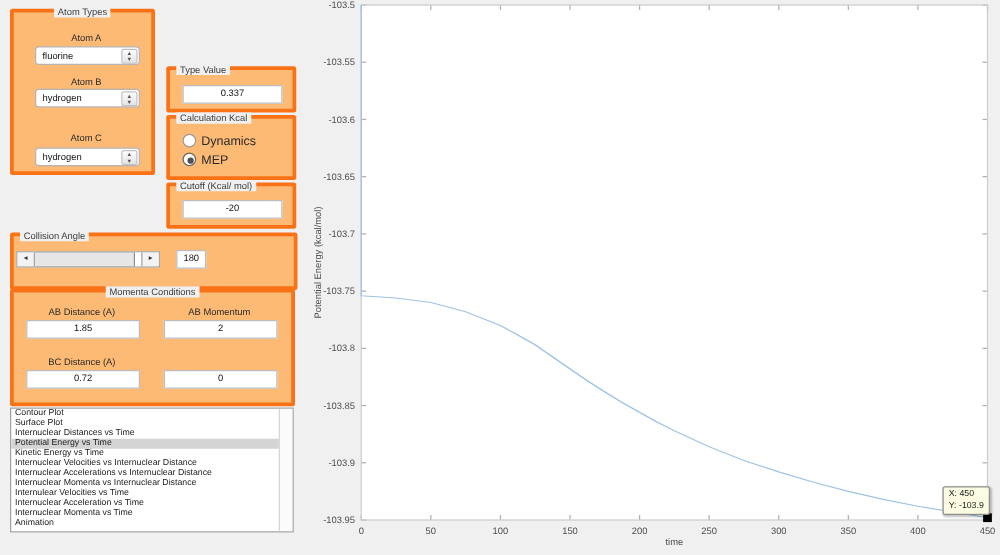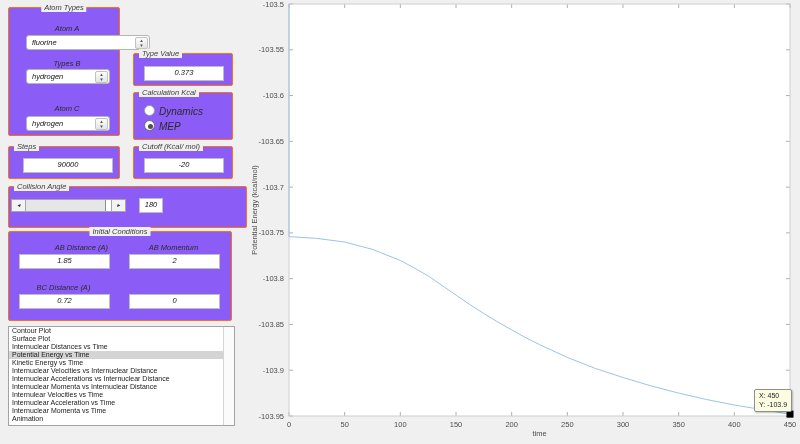--- a/index.html
+++ b/index.html
@@ -1,19 +1,19 @@
 <!DOCTYPE html>
 <html><head>
 <meta charset="utf-8">
 <style>
   html,body{margin:0;padding:0;background:#f0f0f0;}
   .app{position:relative;width:800px;height:444px;background:#f0f0f0;
        font-family:"Liberation Sans",sans-serif;color:#1a1a1a;overflow:hidden;}
   .abs{position:absolute;}
-  .gbox{position:absolute;border:1px solid #f97316;border-radius:2px;background:#8b5cf6;font-style:italic;}
+  .gbox{position:absolute;border:3px solid #f97316;border-radius:2px;background:#fdba74;}
   .gtitle{position:absolute;top:-5px;background:#f0f0f0;padding:0 3px;font-size:7.5px;
           line-height:9px;color:#3c3c3c;white-space:nowrap;}
   .gtitle.left{left:5px;}
   .gtitle.center{left:50%;transform:translateX(-50%);}
   .lbl{position:absolute;font-size:7.5px;line-height:9px;color:#2b2b2b;text-align:center;white-space:nowrap;}
   .edit{position:absolute;background:#fff;border:1px solid #bdbdbd;font-size:7.5px;
         text-align:center;line-height:12px;color:#111;}
   .popup{position:absolute;background:#fff;border:1px solid #b5b5b5;border-radius:3px;height:13px;}
   .popup .ptext{position:absolute;left:5px;top:3px;font-size:7.5px;line-height:8px;color:#111;white-space:nowrap;}
   .popup .stepper{position:absolute;right:1px;top:1px;width:11px;height:10px;border:1px solid #c2c2c2;
@@ -45,75 +45,71 @@
   svg text{font-family:"Liberation Sans",sans-serif;}
 </style>
 </head>
 <body>
 
 <div class="app">
 
   <div class="gbox" id="atomTypesBox" style="left:8px;top:7px;width:110px;height:127px;">
     <span class="gtitle center">Atom Types</span>
   <div class="lbl" style="left: 17px; top: 16px; width: 82px;">Atom A</div>
-      <div class="popup" style="left: 17px; top: 27px; width: 82px; padding-left: 40px;">
+      <div class="popup" style="left: 17px; top: 27px; width: 82px;">
         <span class="ptext">fluorine</span>
         <span class="stepper">▲<br>▼</span>
       </div>
-      <div class="lbl" style="left: 17px; top: 51px; width: 82px;">Types B</div>
+      <div class="lbl" style="left: 17px; top: 51px; width: 82px;">Atom B</div>
       <div class="popup" style="left: 17px; top: 61px; width: 82px;">
         <span class="ptext">hydrogen</span>
         <span class="stepper">▲<br>▼</span>
       </div>
       <div class="lbl" style="left: 17px; top: 96px; width: 82px;">Atom C</div>
       <div class="popup" style="left: 17px; top: 108px; width: 82px;">
         <span class="ptext">hydrogen</span>
         <span class="stepper">▲<br>▼</span>
       </div>
     </div>
 
 
   <div class="gbox" style="left:133px;top:53px;width:98px;height:31px;">
     <span class="gtitle left">Type Value</span>
-    <div class="edit" style="left:10px;top:12px;width:78px;height:13px;">0.373</div>
+    <div class="edit" style="left:10px;top:12px;width:78px;height:13px;">0.337</div>
   </div>
 
   <div class="gbox" id="calcTypeBox" style="left:133px;top:92px;width:98px;height:46px;">
     <span class="gtitle left">Calculation Kcal</span>
   <span class="radio" style="left: 10px; top: 12px;"></span>
       <span class="rlabel" style="left: 25px; top: 14px;">Dynamics</span>
       <span class="radio sel" style="left: 10px; top: 27px;">
         <span class="dot"></span>
       </span>
       <span class="rlabel" style="left: 25px; top: 29px;">MEP</span>
     </div>
 
-  <div class="gbox" style="left:8px;top:146px;width:110px;height:31px;">
-    <span class="gtitle left">Steps</span>
-    <div class="edit" style="left:14px;top:11px;width:88px;height:13px;">90000</div>
-  </div>
 
   <div class="gbox" style="left:133px;top:146px;width:98px;height:31px;">
     <span class="gtitle left">Cutoff (Kcal/ mol)</span>
     <div class="edit" style="left:10px;top:11px;width:78px;height:13px;text-align:center;">-20</div>
   </div>
 
-  <div class="gbox" style="left:8px;top:186px;width:224px;height:40px;padding-left:13px;">
+  <div class="gbox" style="left:8px;top:186px;width:224px;height:40px;">
     <span class="gtitle left">Collision Angle</span>
     <div class="slider" style="left:2px;top:12px;width:115px;">
       <div class="sbtn l">◂</div>
       <div class="sthumb" style="left:93px;"></div>
       <div class="sbtn r">▸</div>
     </div>
     <div class="edit" style="left:130px;top:11px;width:22px;height:13px;">180</div>
   </div>
 
   <div class="gbox" id="initialBox" style="left:8px;top:231px;width:222px;height:88px;">
-    <span class="gtitle center">Initial Conditions</span>
-  <div class="lbl" style="left: 10px; top: 11px; width: 89px; text-align: right;">AB Distance (A)</div>
+    <span class="gtitle center">Momenta Conditions</span>
+  <div class="lbl" style="left: 10px; top: 11px; width: 89px;">AB Distance (A)</div>
       <div class="edit" style="left: 10px; top: 22px; width: 89px; height: 13px;">1.85</div>
       <div class="lbl" style="left: 120px; top: 11px; width: 89px;">AB Momentum</div>
       <div class="edit" style="left: 120px; top: 22px; width: 89px; height: 13px;">2</div>
       <div class="lbl" style="left: 10px; top: 51px; width: 89px;">BC Distance (A)</div>
       <div class="edit" style="left: 10px; top: 62px; width: 89px; height: 13px;">0.72</div>
       <div class="lbl" style="left: 120px; top: 51px; width: 89px; margin-top: 47px;">BC Momentum</div>
       <div class="edit" style="left: 120px; top: 62px; width: 89px; height: 13px;">0</div>
     </div>
 
   <div class="listbox" id="plotListbox" style="left:8px;top:326px;width:225px;height:98px;">

